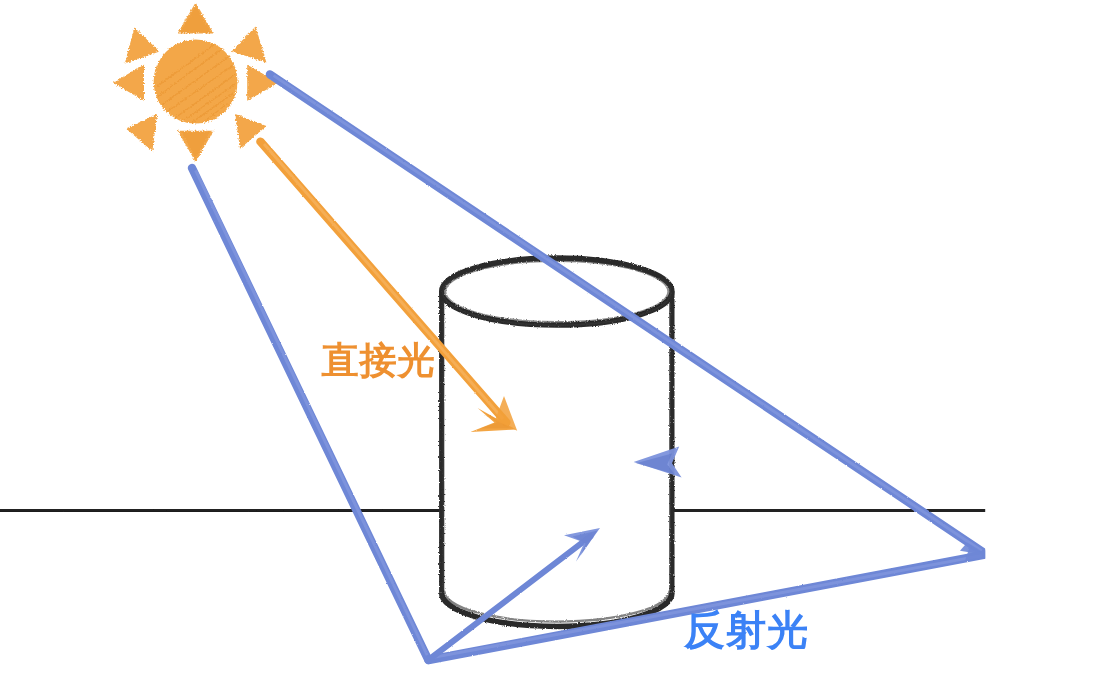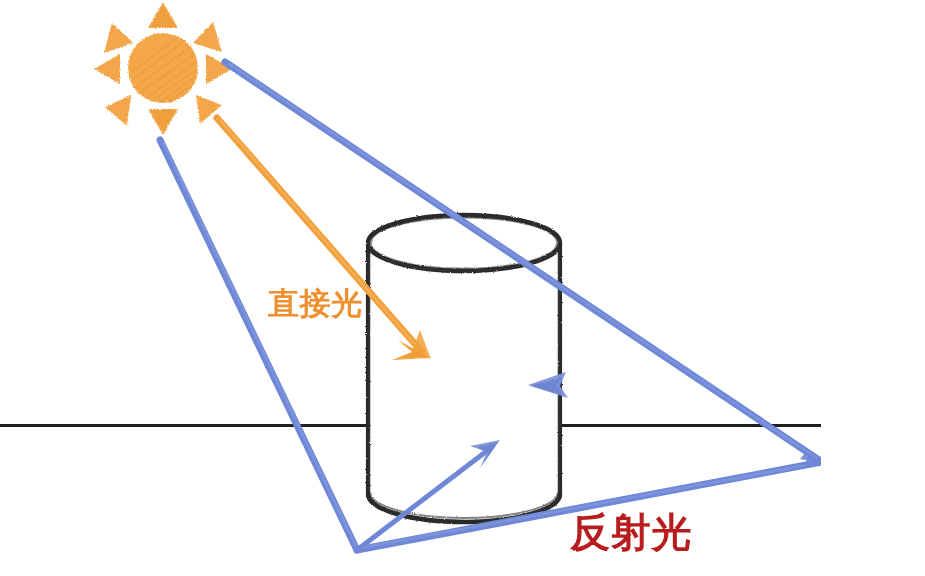--- a/index.html
+++ b/index.html
@@ -9,20 +9,21 @@
   }
   body {
     font-family: "DejaVu Sans", "Liberation Sans", sans-serif;
   }
   #stage {
     position: relative;
     width: 821px;
     height: 576px;
     background: #ffffff;
     overflow: hidden;
+    font-family: Liberation Mono, monospace;
   }
   #scene {
     position: absolute;
     left: 0;
     top: 0;
     width: 925px;
     height: 576px;
   }
   .label {
     position: absolute;
@@ -34,22 +35,22 @@
   }
   #label-direct {
     left: 268px;
     top: 288px;
     font-size: 31px;
     color: #EE9030;
   }
   #label-reflected {
     left: 570px;
     top: 512px;
-    font-size: 40px;
-    color: #b91c1c;
+    font-size: 34px;
+    color: #3b82f6;
     text-align: center;
   }
 </style>
 </head>
 <body>
 
 <div id="stage">
 
   <svg id="scene" viewBox="0 0 925 576" xmlns="http://www.w3.org/2000/svg">
 

